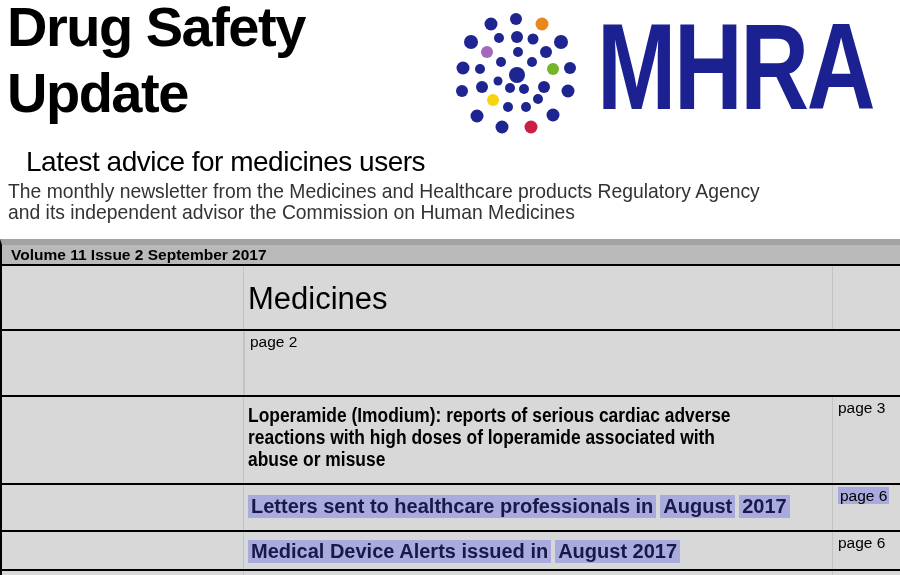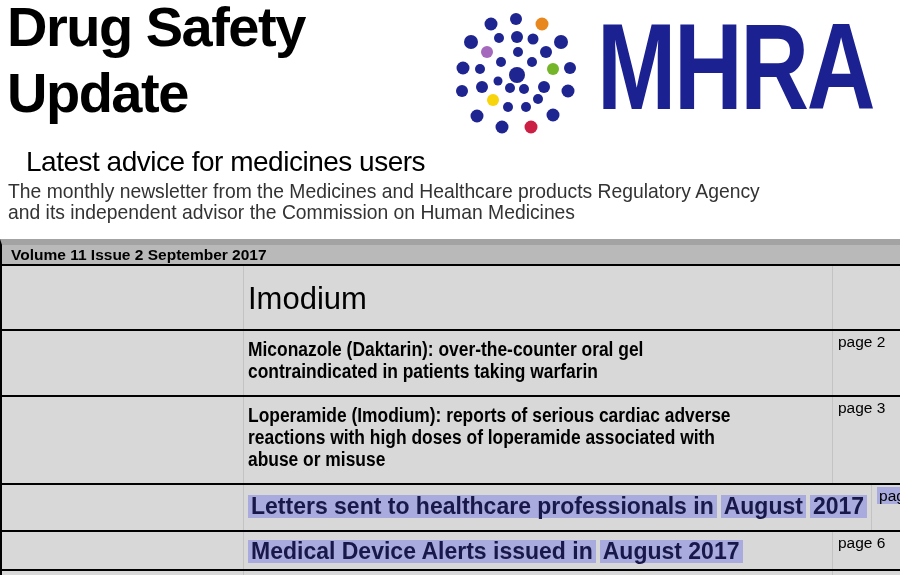--- a/index.html
+++ b/index.html
@@ -61,21 +61,21 @@
   .r4 { height: 39px; }
   .r-partial { height: 6px; border-bottom: none; }
 
   .row-title { font-weight: bold; font-size: 20px; line-height: 22px; }
   .r1 .cell-main { padding-top: 7px; }
   .r2 .cell-main { padding-top: 7px; }
   .narrow-line { display: block; transform: scaleX(0.87); transform-origin: 0 0; white-space: nowrap; }
 
   .r3 .cell-main { padding-top: 10px; }
   .r4 .cell-main { padding-top: 8px; }
-  .link-line { font-weight: bold; font-size: 23px; line-height: 23px; white-space: nowrap; }
+  .link-line { font-weight: bold; font-size: 20px; line-height: 23px; white-space: nowrap; }
   .hl {
     background: var(--highlight-bg, #a9aadd);
     color: var(--highlight-text, #18184a);
     display: inline-block; padding: 0 3px; margin-right: 4px;
   }
   .page-hl { background: var(--highlight-bg, #a9aadd); padding: 0 2px; }
 </style>
 </head>
 <body>
 
@@ -126,30 +126,26 @@
     <span class="ln">The monthly newsletter from the Medicines and Healthcare products Regulatory Agency</span>
     <span class="ln">and its independent advisor the Commission on Human Medicines</span>
   </div>
 
   <div class="doc-table">
 
     <div class="issue-bar">Volume 11 Issue 2 September 2017</div>
 
     <div class="trow r-contents">
       <div class="gutter"></div>
-      <div class="cell-main">Imodium</div>
+      <div class="cell-main">Medicines</div>
       <div class="cell-page"></div>
     </div>
 
     <div class="trow r1">
       <div class="gutter"></div>
-      <div class="cell-main row-title">
-        <span class="narrow-line">Miconazole (Daktarin): over-the-counter oral gel</span>
-        <span class="narrow-line">contraindicated in patients taking warfarin</span>
-      </div>
       <div class="cell-page">page 2</div>
     </div>
 
     <div class="trow r2">
       <div class="gutter"></div>
       <div class="cell-main row-title">
         <span class="narrow-line">Loperamide (Imodium): reports of serious cardiac adverse</span>
         <span class="narrow-line">reactions with high doses of loperamide associated with</span>
         <span class="narrow-line">abuse or misuse</span>
       </div>

